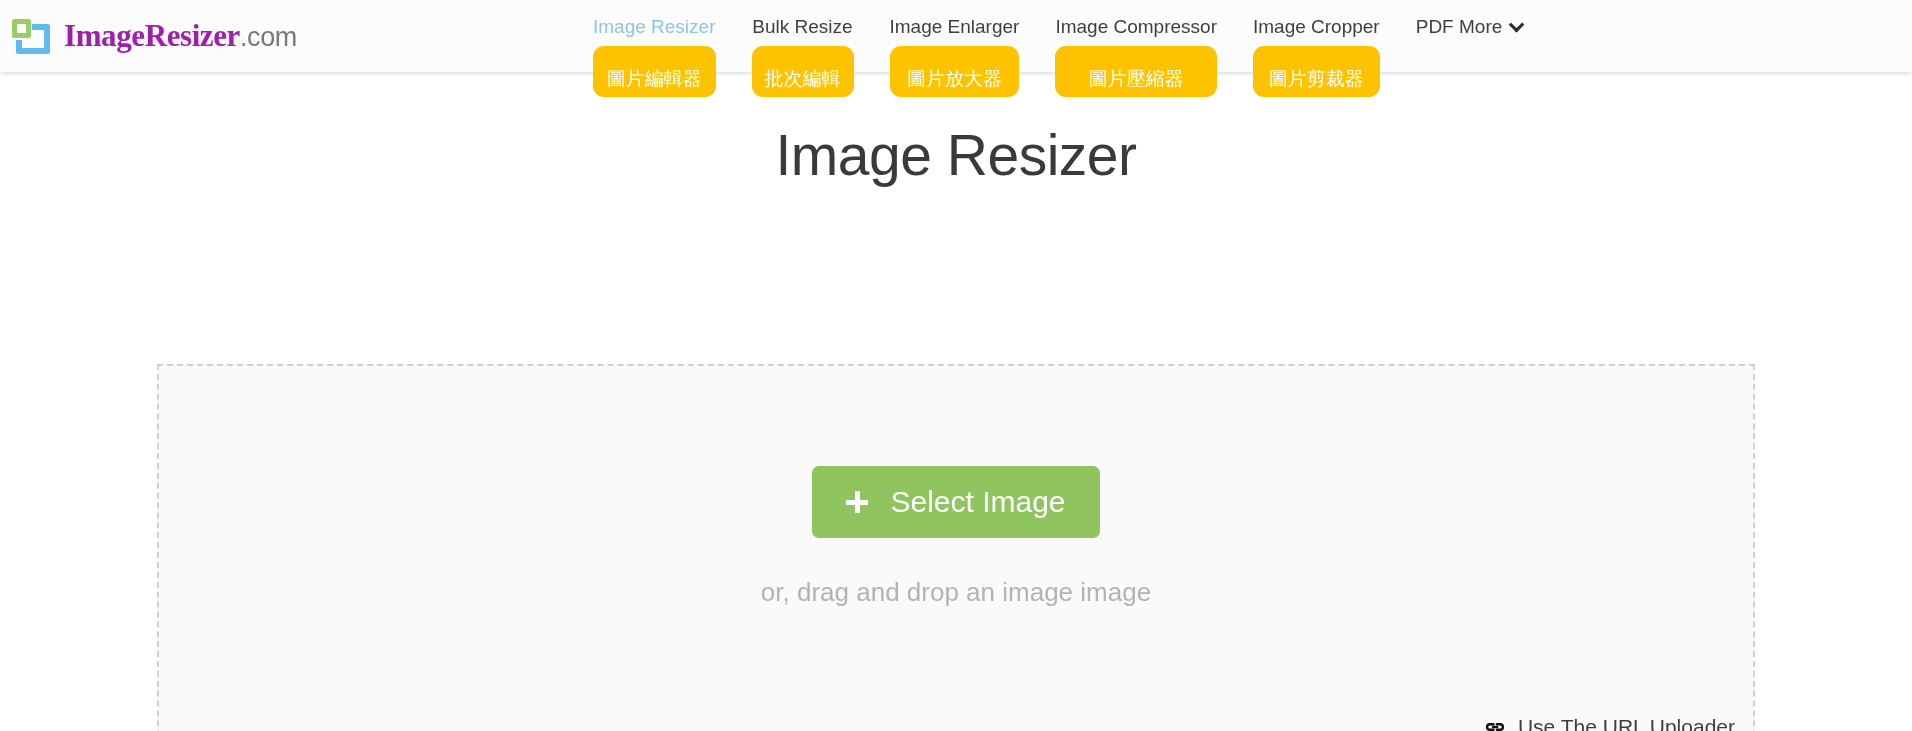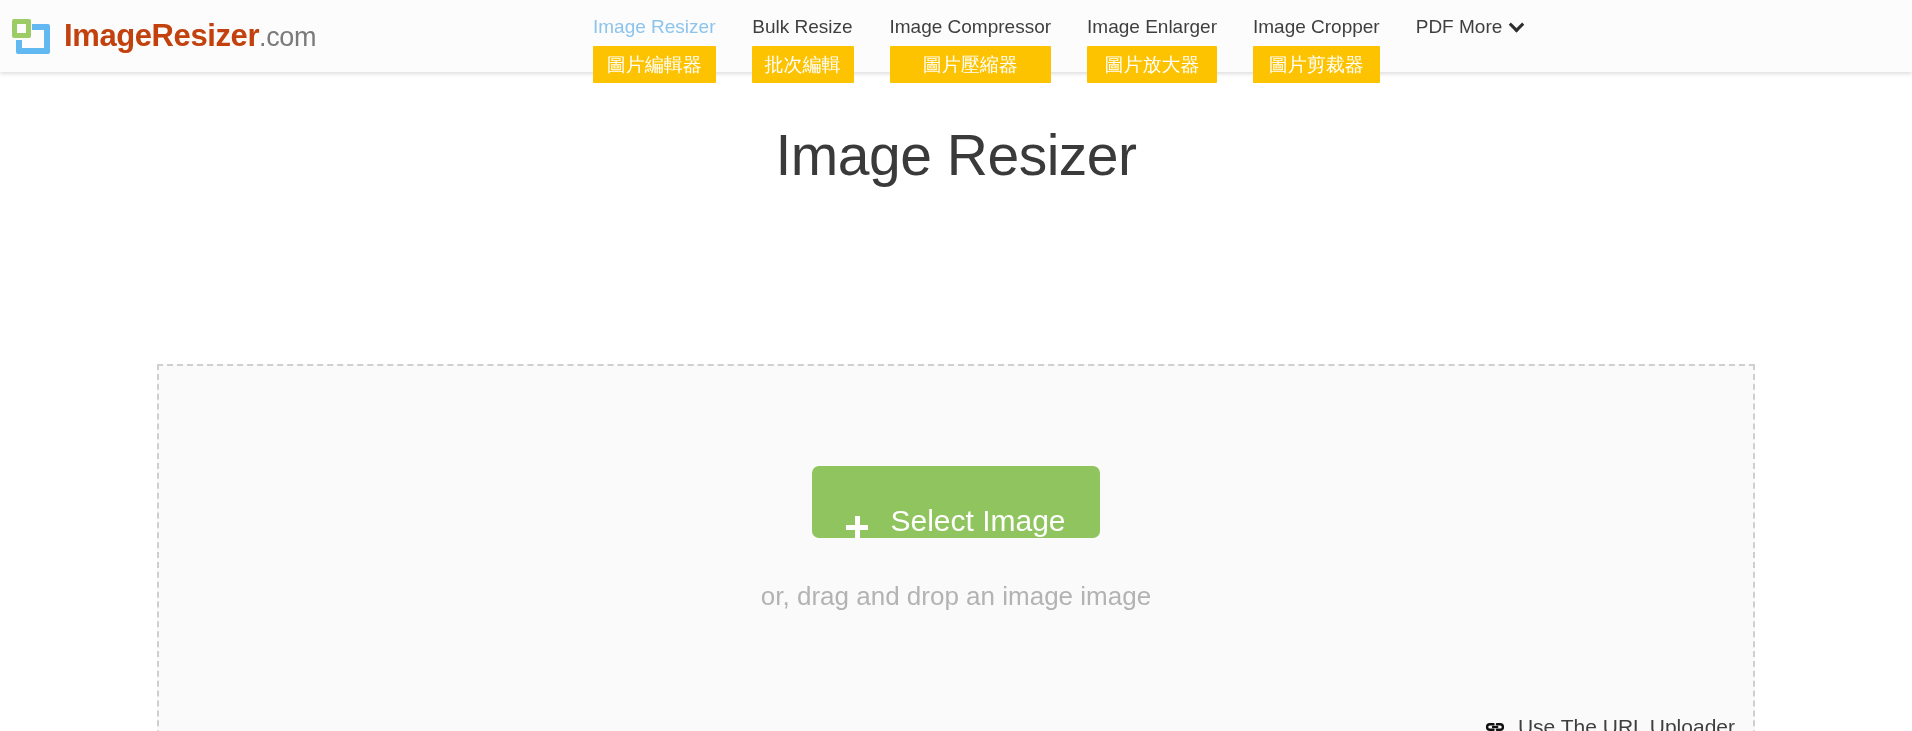--- a/index.html
+++ b/index.html
@@ -73,21 +73,21 @@
     border-radius: 2px;
     background: transparent;
   }
   .logo-text {
     margin-left: 10px;
     font-size: 31px;
     color: #6b6b6b;
     letter-spacing: -0.4px;
     white-space: nowrap;
   }
-  .logo-text .strong { font-weight: 700; color: #c2410c; }
+  .logo-text .strong { font-weight: 700; color: #a21caf; font-family: Liberation Serif, serif; }
   .logo-text .tld { font-weight: 400; font-size: 27px; color: #7a7a7a; }
 
   
   .nav {
     position: absolute;
     left: 575px;
     top: 0;
     height: 72px;
     display: flex;
     align-items: flex-start;
@@ -113,25 +113,25 @@
     display: inline-block;
     width: 11px;
     height: 11px;
     border-right: 3px solid #2d2d2d;
     border-bottom: 3px solid #2d2d2d;
     transform: rotate(45deg) translate(-2px, -2px);
   }
   .badge {
     display: block;
     margin: 8px auto 0 auto;
-    padding: 8px 13px 7px 13px;
+    padding: 22px 13px 7px 13px;
     background: #fdc300;
     color: #ffffff;
     font-size: 19px;
-    border-radius: 1px;
+    border-radius: 11px;
     line-height: 1.15;
     white-space: nowrap;
     cursor: pointer;
   }
 
   
   .main {
     position: relative;
     width: 100%;
     padding-top: 52px;
@@ -167,21 +167,21 @@
   }
   .dz-center {
     position: absolute;
     left: 0;
     right: 0;
     top: 100px;
     text-align: center;
   }
   .select-btn {
     display: inline-flex;
-    align-items: flex-end;
+    align-items: center;
     justify-content: center;
     gap: 22px;
     padding: 0 34px;
     height: 72px;
     background: #8fc45f;
     color: #ffffff;
     border: none;
     border-radius: 7px;
     font-family: "Liberation Sans", sans-serif;
     font-size: 30px;
@@ -254,30 +254,30 @@
 
       <div class="nav-item">
         <a class="nav-link" href="#">
           <span>Bulk Resize</span>
         </a>
         <span class="badge">批次編輯</span>
       </div>
 
       <div class="nav-item">
         <a class="nav-link" href="#">
+          <span>Image Enlarger</span>
+        </a>
+        <span class="badge">圖片放大器</span>
+      </div>
+
+      <div class="nav-item">
+        <a class="nav-link" href="#">
           <span>Image Compressor</span>
         </a>
         <span class="badge">圖片壓縮器</span>
-      </div>
-
-      <div class="nav-item">
-        <a class="nav-link" href="#">
-          <span>Image Enlarger</span>
-        </a>
-        <span class="badge">圖片放大器</span>
       </div>
 
       <div class="nav-item">
         <a class="nav-link" href="#">
           <span>Image Cropper</span>
         </a>
         <span class="badge">圖片剪裁器</span>
       </div>
 
       <div class="nav-item">

